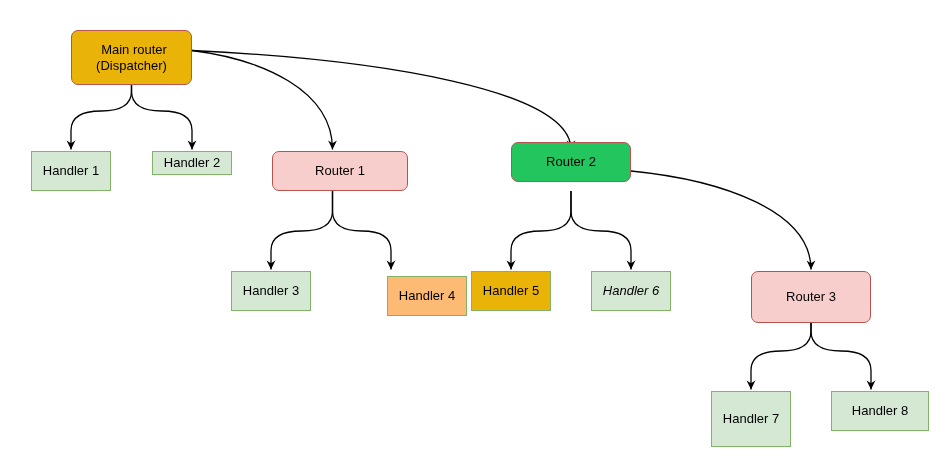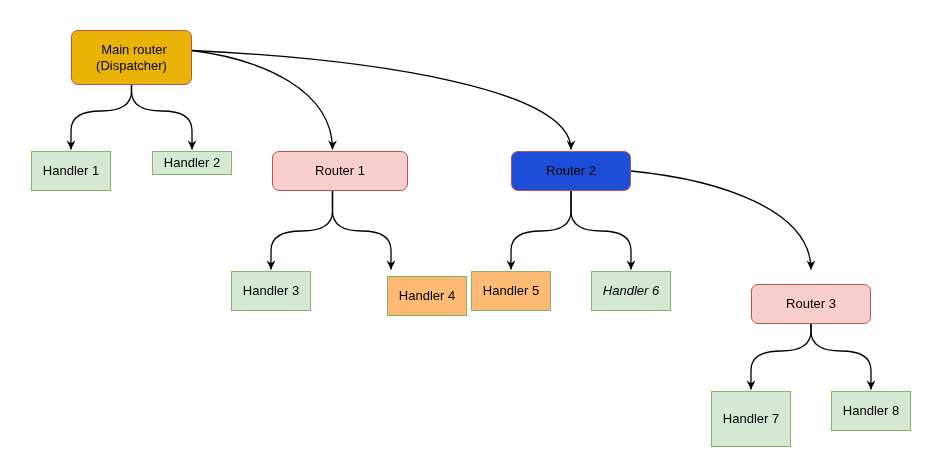--- a/index.html
+++ b/index.html
@@ -78,38 +78,38 @@
       </div>
       <div class="node handler" style="left: 31px; top: 151px; width: 80px; height: 40px; background: rgb(213, 232, 212); border: 1.3px solid rgb(130, 179, 102);">
         <span class="label">Handler 1</span>
       </div>
       <div class="node handler" style="left: 152px; top: 151px; width: 80px; height: 24px; background: rgb(213, 232, 212); border: 1.3px solid rgb(130, 179, 102);">
         <span class="label">Handler 2</span>
       </div>
       <div class="node router" style="left: 272px; top: 151px; width: 136px; height: 40px; background: rgb(248, 206, 204); border: 1.3px solid rgb(184, 84, 80);">
         <span class="label">Router 1</span>
       </div>
-      <div class="node router" style="left: 511px; top: 151px; width: 120px; height: 40px; background: #1d4ed8; border: 1.3px solid rgb(184, 84, 80);">
+      <div class="node router" style="left: 511px; top: 142px; width: 120px; height: 40px; background: #22c55e; border: 1.3px solid rgb(184, 84, 80);">
         <span class="label">Router 2</span>
       </div>
       <div class="node handler" style="left: 231px; top: 271px; width: 80px; height: 40px; background: rgb(213, 232, 212); border: 1.3px solid rgb(130, 179, 102); justify-content: center;">
         <span class="label">Handler 3</span>
       </div>
       <div class="node handler" style="left: 351px; top: 276px; width: 80px; height: 40px; background: #fdba74; border: 1.3px solid rgb(130, 179, 102); margin-left: 36px;">
         <span class="label">Handler 4</span>
       </div>
-      <div class="node handler" style="left: 471px; top: 271px; width: 80px; height: 40px; background: #fdba74; border: 1.3px solid rgb(130, 179, 102); align-items: center;">
+      <div class="node handler" style="left: 471px; top: 271px; width: 80px; height: 40px; background: #eab308; border: 1.3px solid rgb(130, 179, 102); align-items: center;">
         <span class="label">Handler 5</span>
       </div>
       <div class="node handler" style="left: 591px; top: 271px; width: 80px; height: 40px; background: rgb(213, 232, 212); border: 1.3px solid rgb(130, 179, 102); font-style: italic;">
         <span class="label">Handler 6</span>
       </div>
-      <div class="node router" style="left: 751px; top: 284px; width: 120px; height: 40px; background: rgb(248, 206, 204); border: 1.3px solid rgb(184, 84, 80);">
+      <div class="node router" style="left: 751px; top: 271px; width: 120px; height: 52px; background: rgb(248, 206, 204); border: 1.3px solid rgb(184, 84, 80);">
         <span class="label">Router 3</span>
       </div>
       <div class="node handler" style="left: 711px; top: 391px; width: 80px; height: 56px; background: rgb(213, 232, 212); border: 1.3px solid rgb(130, 179, 102);">
         <span class="label">Handler 7</span>
       </div>
-      <div class="node handler" style="left: 831px; top: 391px; width: 80px; height: 40px; background: rgb(213, 232, 212); border: 1.3px solid rgb(130, 179, 102);">
+      <div class="node handler" style="left: 831px; top: 391px; width: 98px; height: 40px; background: rgb(213, 232, 212); border: 1.3px solid rgb(130, 179, 102);">
         <span class="label">Handler 8</span>
       </div>
     </div>
 </div>
 
 </body></html>

